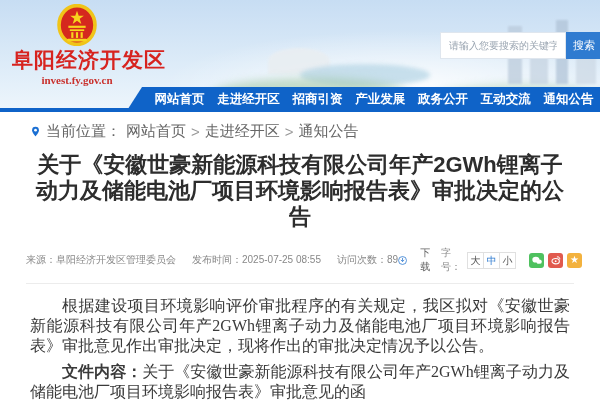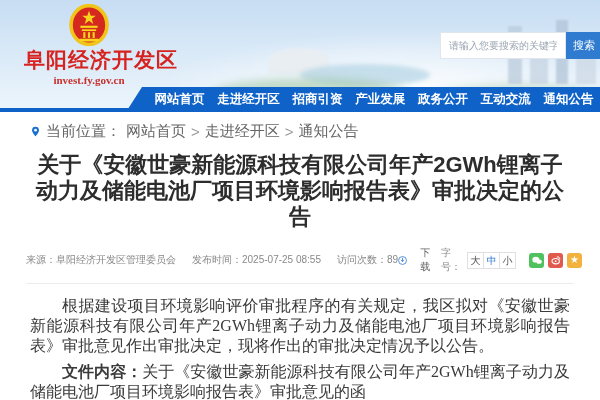--- a/index.html
+++ b/index.html
@@ -18,21 +18,21 @@
                    background:#a8cbaa; opacity:.5; filter:blur(4px); }
   .scene .lake { position:absolute; left=300px; left:300px; top:64px; width:130px; height:22px; border-radius:50%;
                  background:#bcd9e8; opacity:.8; filter:blur(2px); }
   .scene .dome { position:absolute; left:268px; top:48px; width:62px; height:26px;
                  border-radius:50% 50% 0 0; background:#e9eef2; opacity:.9; filter:blur(1px); }
   .scene .tower1 { position:absolute; left:508px; top:26px; width:14px; height:58px; background:#b9c9da; opacity:.7; filter:blur(1px); }
   .scene .tower2 { position:absolute; left:530px; top:36px; width:18px; height:48px; background:#c4d2e0; opacity:.7; filter:blur(1px); }
   .scene .tower3 { position:absolute; left:556px; top:20px; width:12px; height:64px; background:#afc2d6; opacity:.7; filter:blur(1px); }
   .scene .tower4 { position:absolute; left:576px; top:42px; width:20px; height:42px; background:#ccd8e4; opacity:.7; filter:blur(1px); }
 
-  .logo { position:absolute; left:24px; top:2px; width:130px; text-align:center; }
+  .logo { position:absolute; left:12px; top:2px; width:130px; text-align:center; }
   .emblem { display:block; margin:2px auto 0; }
   .site-name { font-size:21px; font-weight:bold; color:#d7231f; letter-spacing:1px;
                font-family:"Liberation Serif", serif; white-space:nowrap; }
   .site-url { font-size:11px; font-weight:bold; color:#c9302c; font-family:"Liberation Serif", serif; }
 
   .search { position:absolute; left:440px; top:32px; display:flex; height:27px; width:162px; }
   .search input { flex:1; min-width:0; border:1px solid #dfe6ee; background:#ffffff; padding:0 8px;
                   font-size:10px; color:#333; outline:none; }
   .search input::placeholder { color:#9aa5b1; }
   .search button { width:36px; border:none; background:#2f7bd0; color:#fff; font-size:11px; cursor:pointer; }

